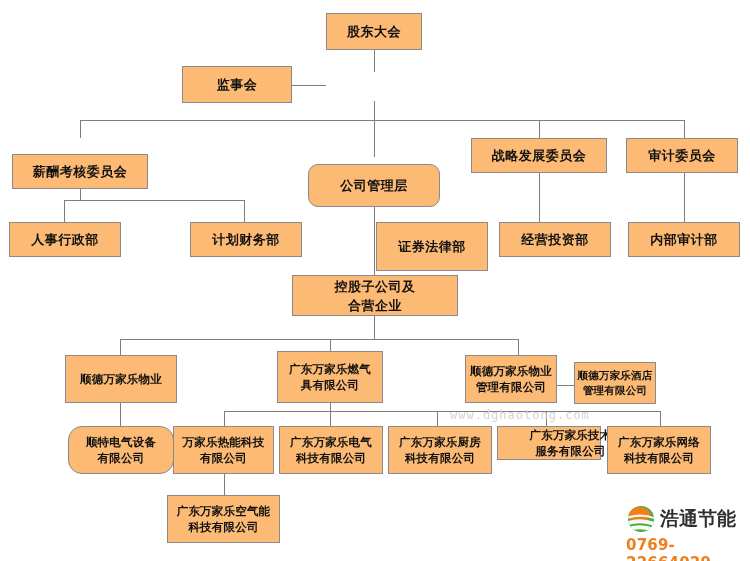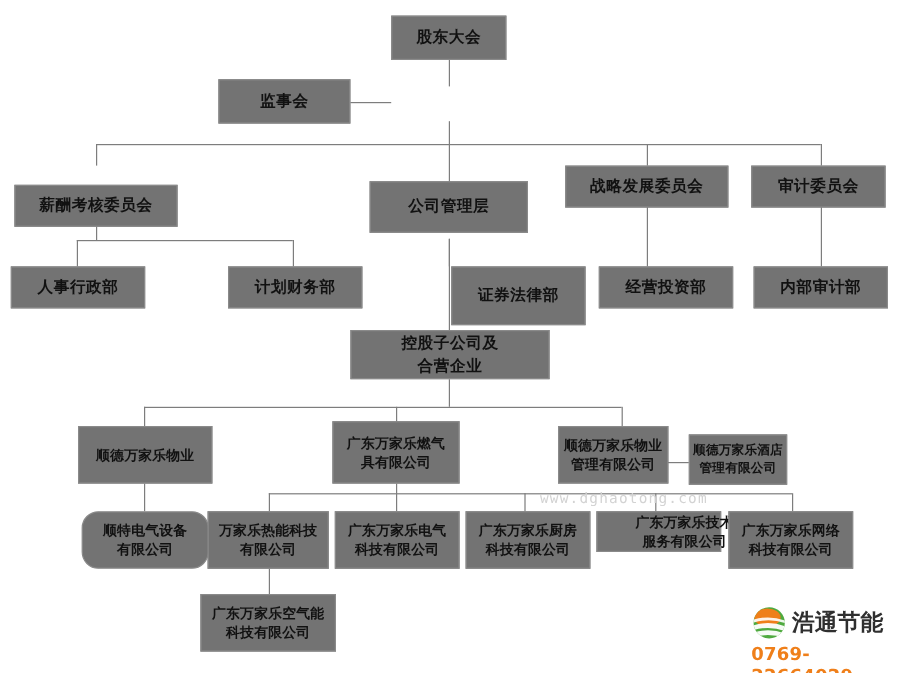--- a/index.html
+++ b/index.html
@@ -10,21 +10,21 @@
     overflow:hidden;
     position:relative;
   }
   #chart{
     position:absolute;left:0;top:0;width:750px;height:561px;
   }
   .box{
     position:absolute;
     box-sizing:border-box;
     border:1px solid #8a8a8a;
-    background:#737373;
+    background:#fdba74;
     display:flex;
     align-items:center;
     justify-content:center;
     text-align:center;
     color:#111111;
     font-size:13px;
     line-height:17px;
     font-weight:600;
     letter-spacing:0.5px;
     z-index:3;
@@ -138,21 +138,21 @@
   </div>
 
   <div class="box" style="left:471px;top:138px;width:136px;height:35px;">
     <span>战略发展委员会</span>
   </div>
 
   <div class="box" style="left:626px;top:138px;width:112px;height:35px;">
     <span>审计委员会</span>
   </div>
 
-  <div class="box" style="left:308px;top:151px;width:132px;height:43px;">
+  <div class="box" style="left:308px;top:164px;width:132px;height:43px;border-radius:10px;">
     <span>公司管理层</span>
   </div>
 
   <div class="box" style="left:9px;top:222px;width:112px;height:35px;">
     <span>人事行政部</span>
   </div>
 
   <div class="box" style="left:190px;top:222px;width:112px;height:35px;">
     <span>计划财务部</span>
   </div>

